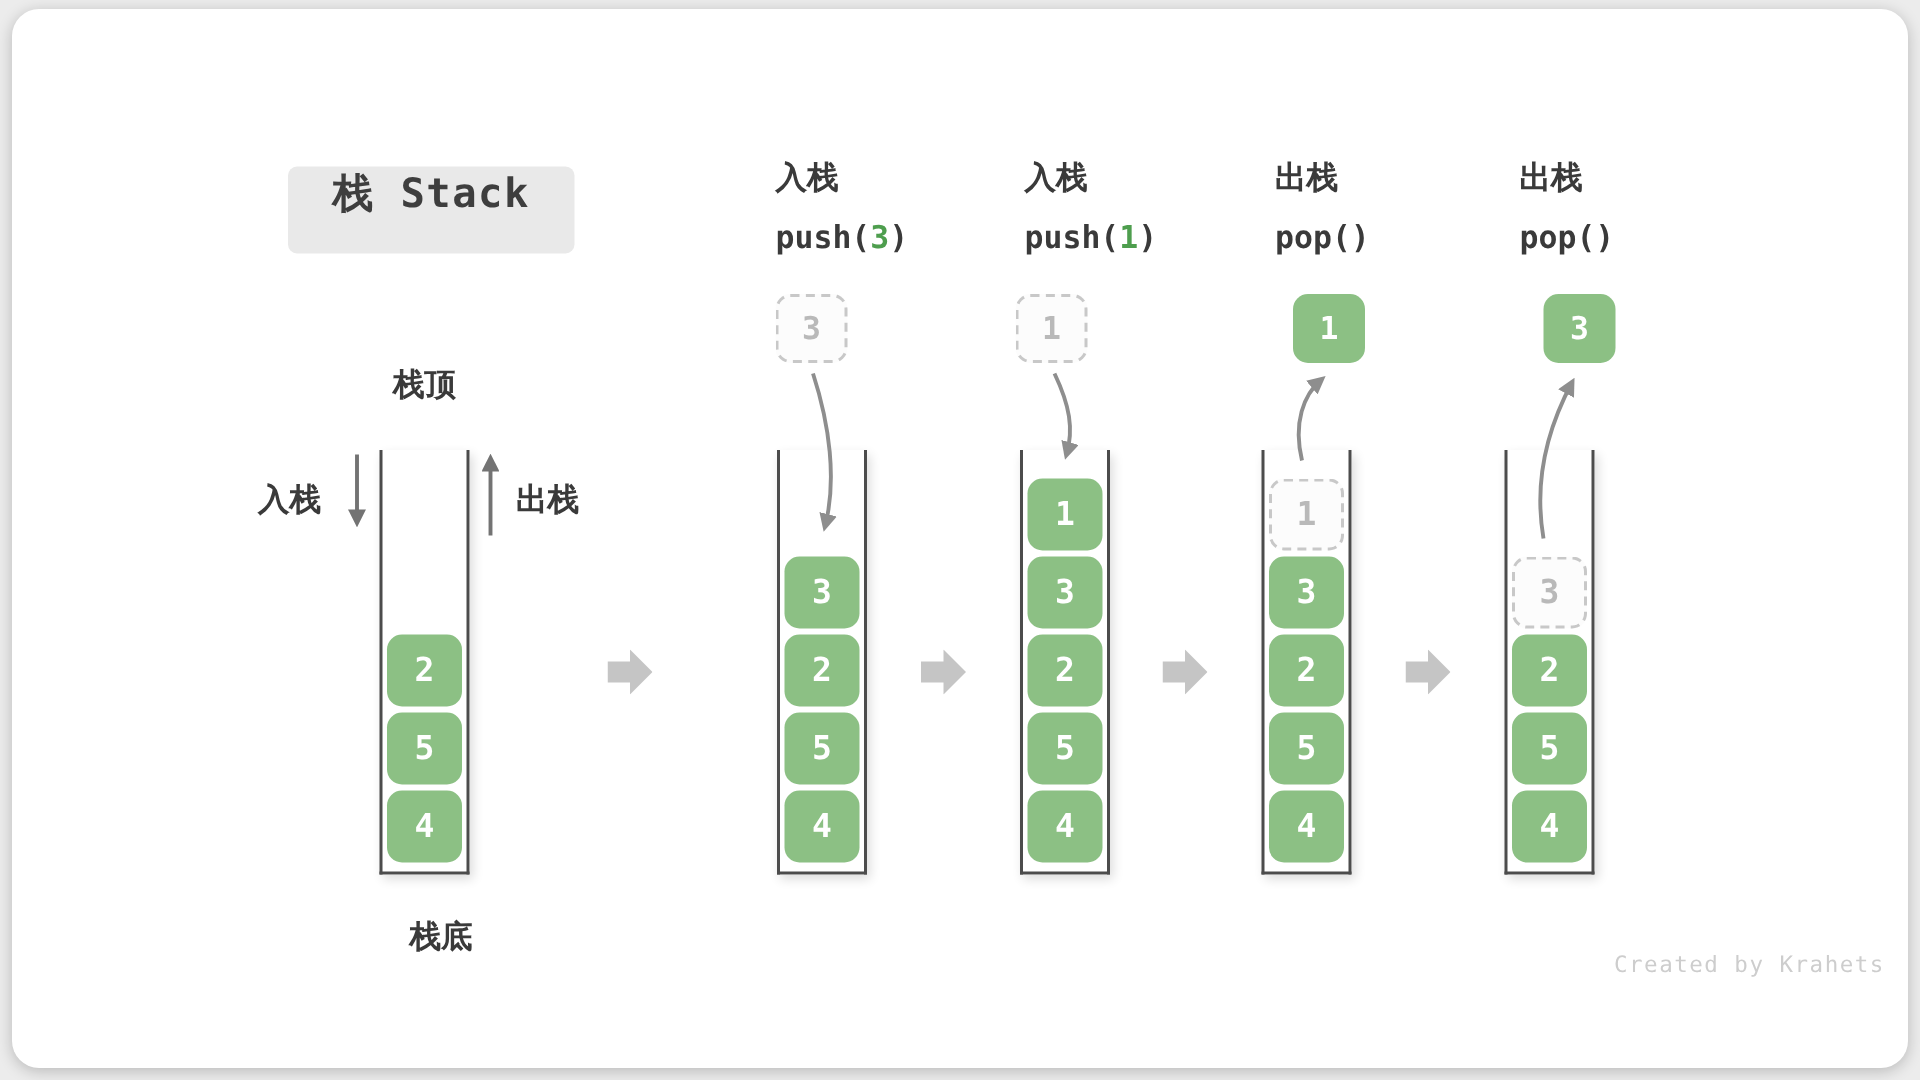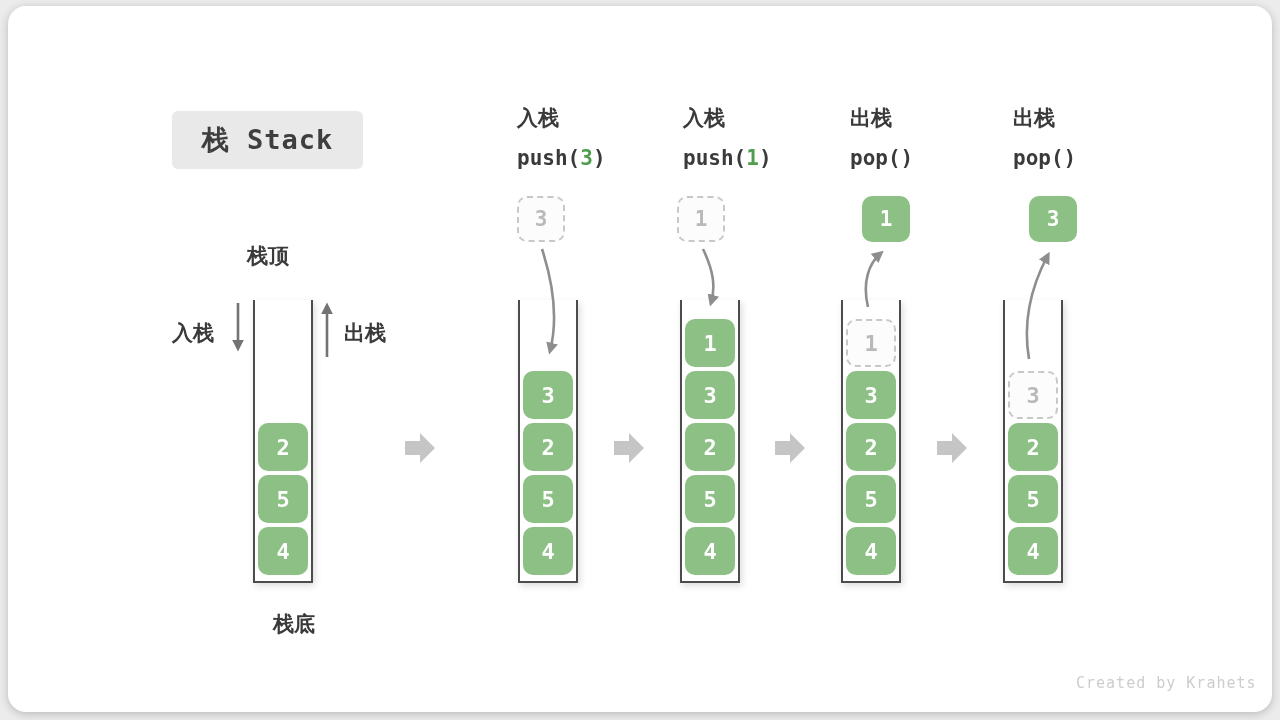--- a/index.html
+++ b/index.html
@@ -13,23 +13,23 @@
     background:#ececec;font-family:"DejaVu Sans", sans-serif;
   }
   .canvas{
     position:absolute;left:8px;top:6px;width:1264px;height:706px;
     background:#ffffff;border-radius:18px;
     box-shadow:0 2px 10px rgba(0,0,0,0.22);
   }
   .abs{position:absolute;}
   
   .title-box{
-    left:172px;top:111px;width:191px;height:58px;
+    left:192px;top:111px;width:191px;height:58px;
     background:#e9e9e9;border-radius:6px;
-    display:flex;align-items:center;justify-content:center;
+    display:flex;justify-content:center;
     font-family:"DejaVu Sans Mono","Liberation Mono",monospace;
     font-size:27px;font-weight:bold;color:#3e3e3e;letter-spacing:1px;
   }
   
   .op-label{top:106px;color:var(--ink);}
   .op-name{font-size:21px;font-weight:bold;line-height:24px;}
   .op-code{
     margin-top:16px;font-family:"DejaVu Sans Mono","Liberation Mono",monospace;
     font-size:21px;font-weight:600;line-height:24px;color:var(--ink);
   }
@@ -56,21 +56,21 @@
     font-family:"DejaVu Sans Mono","Liberation Mono",monospace;
     font-size:22px;font-weight:bold;
   }
   .cell-solid{background:var(--green);color:#fff;}
   .cell-dashed{border:2px dashed var(--dash-border);background:var(--dash-bg);color:var(--dash-text);}
   
   .cn-label{font-size:21px;font-weight:bold;color:var(--ink);}
   .center60{width:60px;text-align:center;}
   
   .watermark{
-    left:1076px;top:674px;font-family:"DejaVu Sans Mono","Liberation Mono",monospace;
+    left:1076px;top:634px;font-family:"DejaVu Sans Mono","Liberation Mono",monospace;
     font-size:15px;color:#cdcdcd;letter-spacing:1px;
   }
   svg.overlay{position:absolute;left:0;top:0;pointer-events:none;}
   .block-arrow{top:433px;}
 </style>
 </head>
 <body>
 
 <div class="canvas"></div>
 
@@ -125,21 +125,21 @@
     <div class="cell cell-solid" style="bottom: 162px;">3</div>
     <div class="cell cell-dashed" style="bottom: 214px;">1</div>
   </div>
 <div class="abs stack" style="left:1003px">
     <div class="cell cell-solid" style="bottom: 6px;">4</div>
     <div class="cell cell-solid" style="bottom: 58px;">5</div>
     <div class="cell cell-solid" style="bottom: 110px;">2</div>
     <div class="cell cell-dashed" style="bottom: 162px;">3</div>
   </div>
 
-<div class="abs cn-label center60" style="left:238px;top:242px">栈顶</div>
+<div class="abs cn-label center60" style="left:253px;top:242px">栈顶</div>
 <div class="abs cn-label center60" style="left:264px;top:610px">栈底</div>
 <div class="abs cn-label" style="left:172px;top:319px">入栈</div>
 <div class="abs cn-label" style="left:344px;top:319px">出栈</div>
 
 <svg class="overlay" width="1280" height="720" viewBox="0 0 1280 720">
   <defs>
     <marker id="mDark" viewBox="0 0 10 10" refX="7" refY="5" markerWidth="4.6" markerHeight="4.6" orient="auto">
       <path d="M0,0 L10,5 L0,10 z" fill="#737373"></path>
     </marker>
     <marker id="mGray" viewBox="0 0 10 10" refX="7" refY="5" markerWidth="4.6" markerHeight="4.6" orient="auto">

